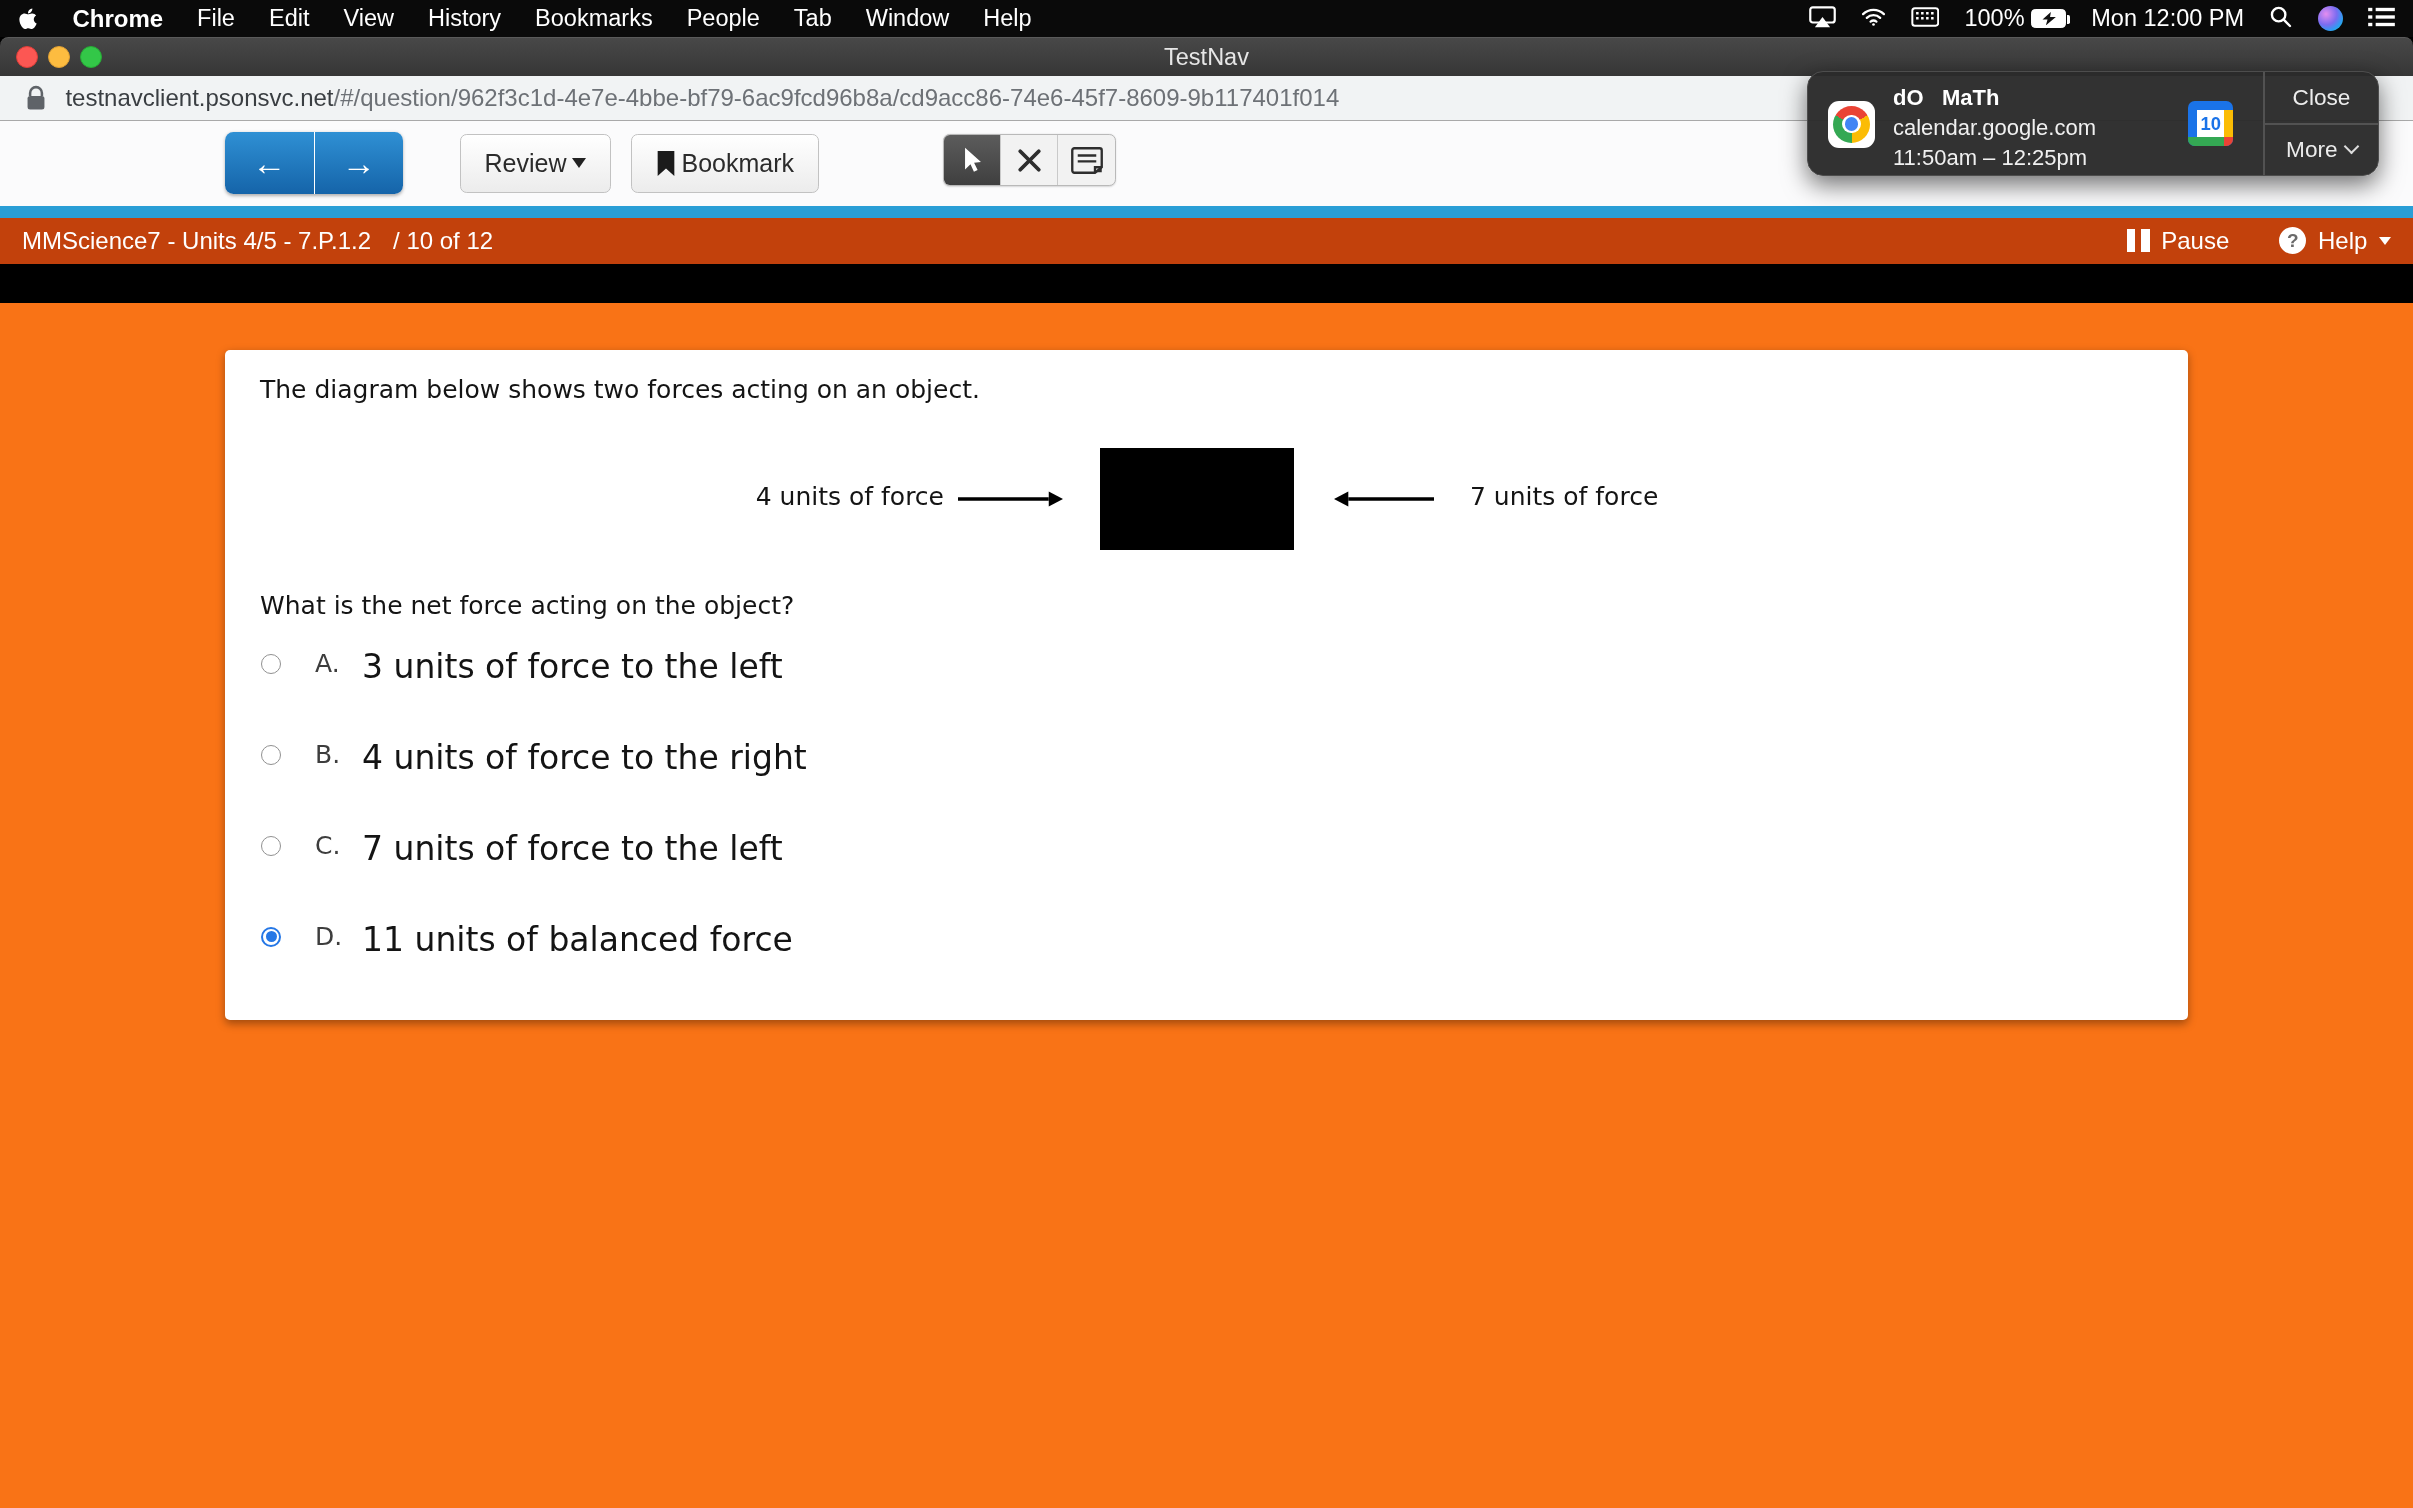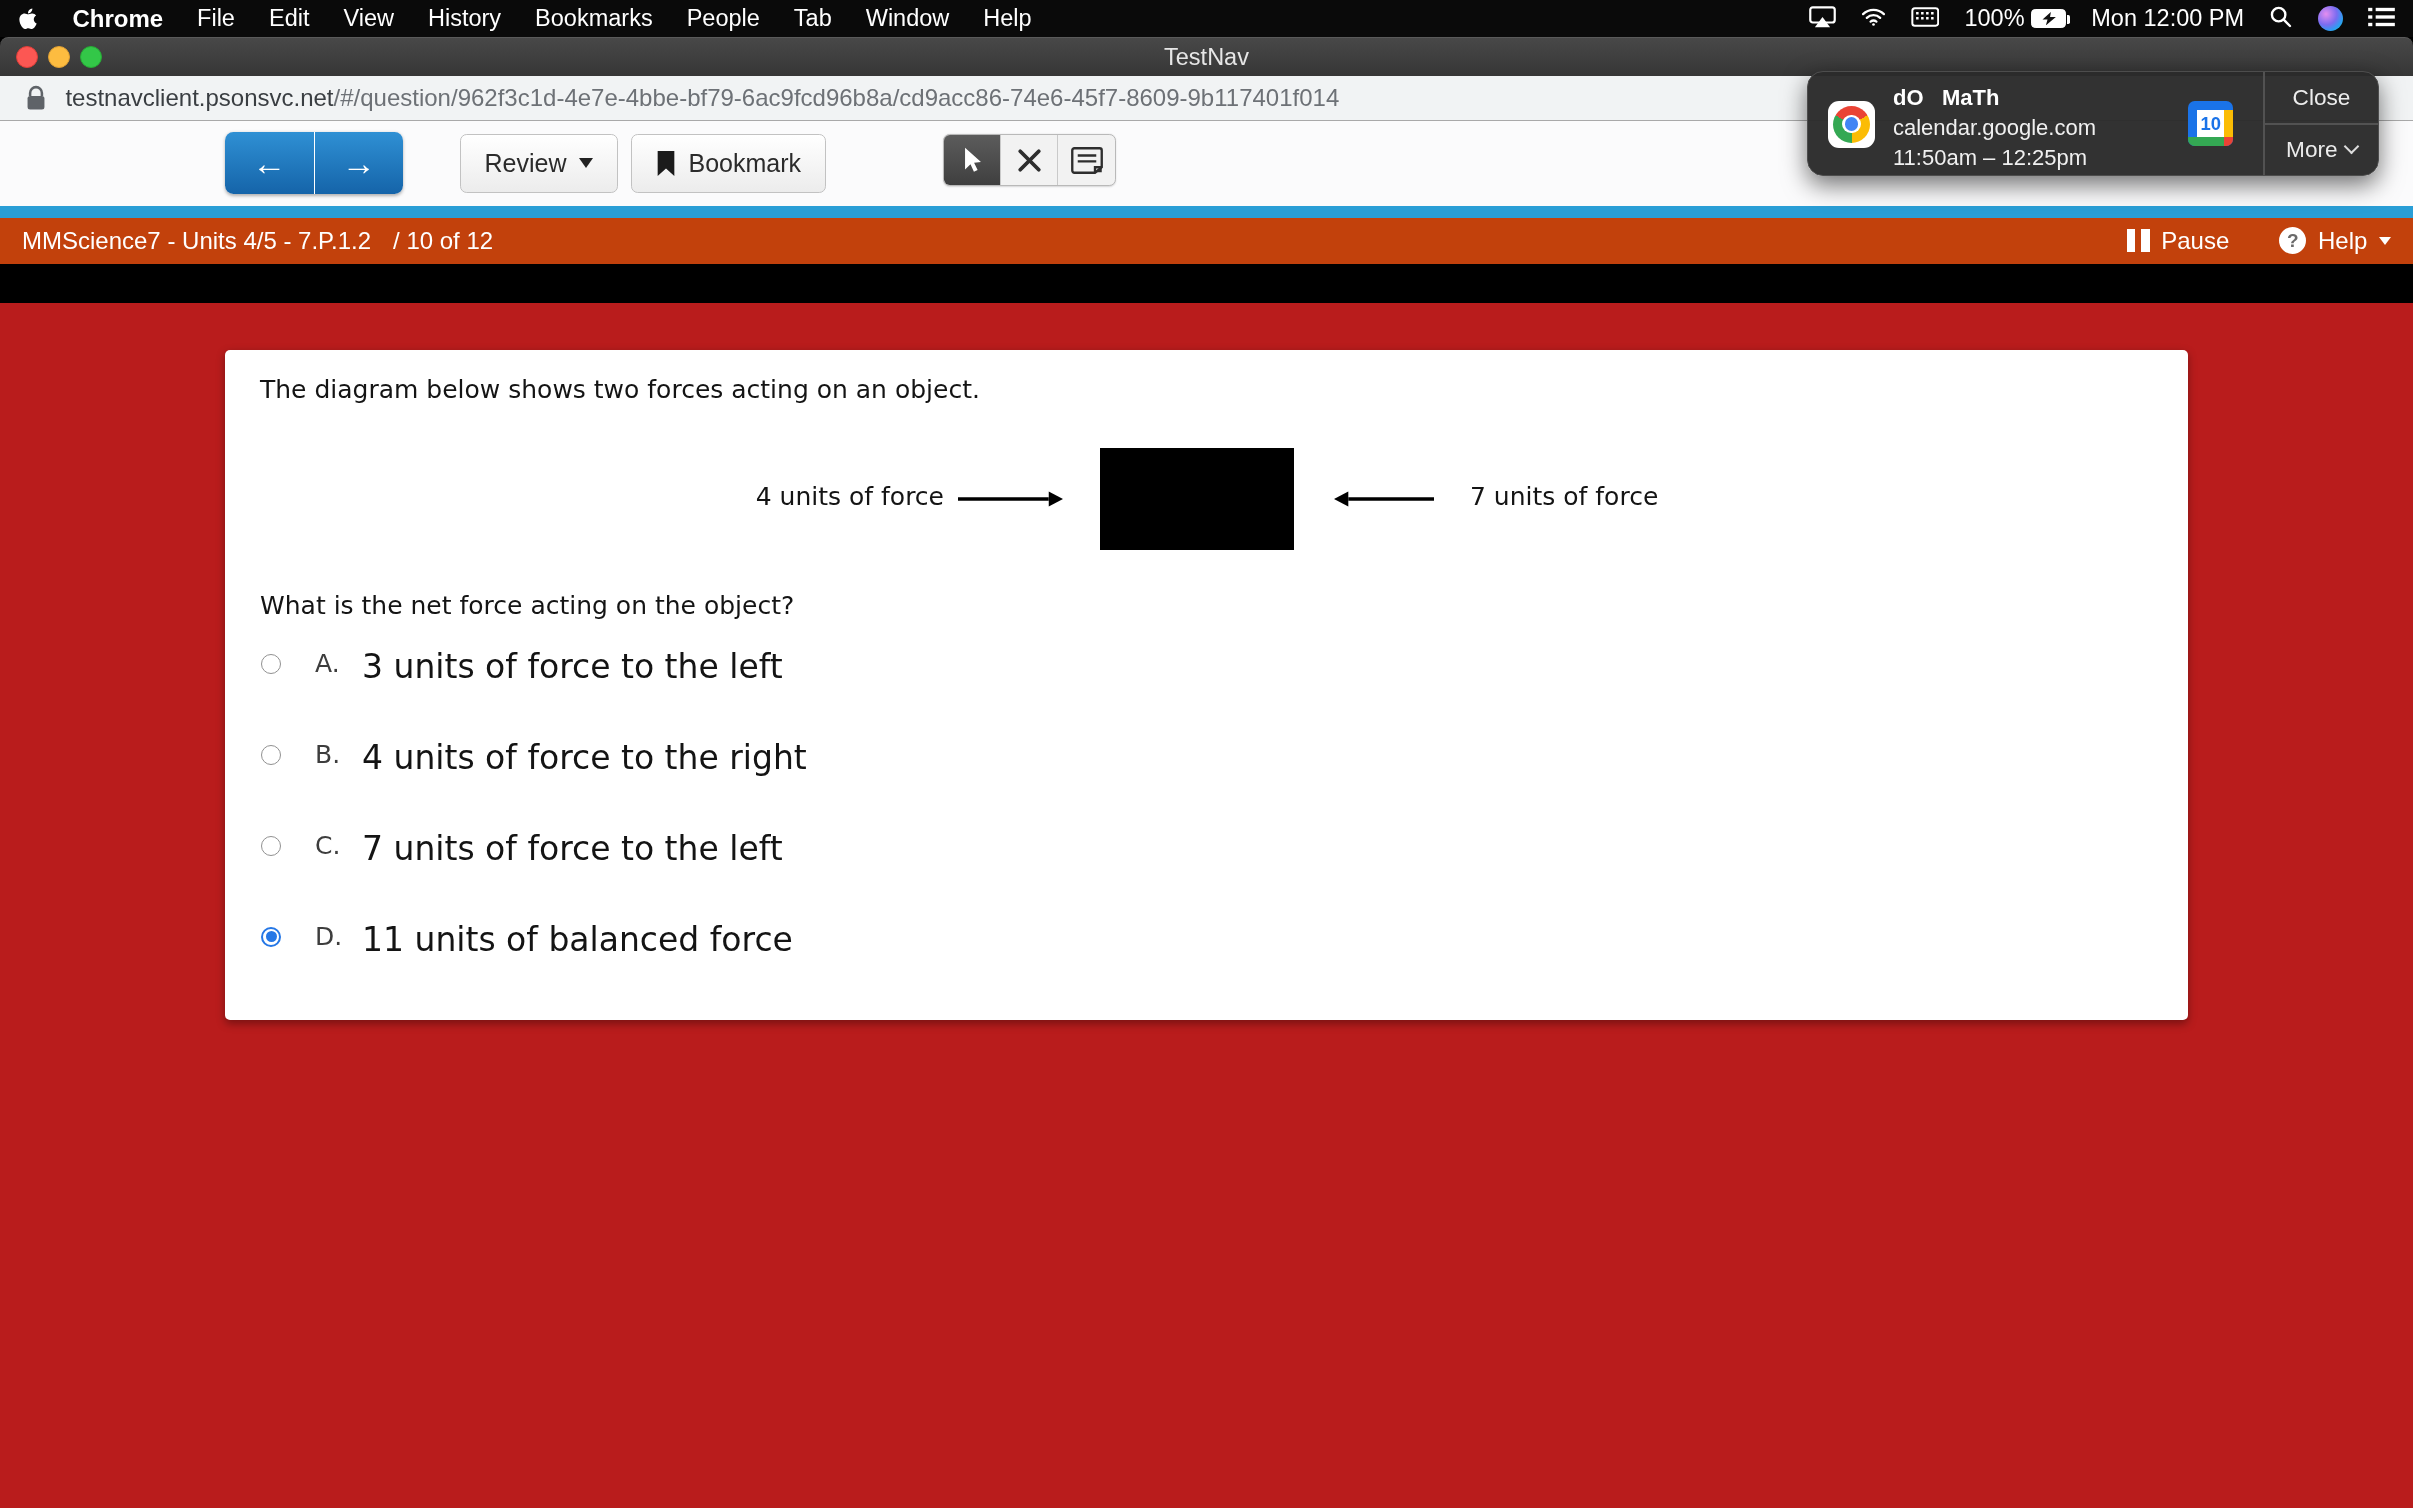--- a/index.html
+++ b/index.html
@@ -43,21 +43,21 @@
   .url-domain { color:#3a3e42; }
   .url-path { color:#6d7176; }
 
   .toolbar { position:relative; height:85px; background:#fbfbfc; }
   .navgroup { position:absolute; left:225px; top:11px; width:178px; height:62px; display:flex;
               border-radius:8.4px; overflow:hidden; box-shadow:0 1.7px 3.4px rgba(0,0,0,0.3); }
   .nav-btn { flex:1; border:none; background:linear-gradient(#2f90d4,#1564a9); color:#fff;
              font-size:34px; font-weight:bold; display:flex; align-items:center; justify-content:center; cursor:pointer; }
   .nav-btn.back { border-right:1.7px solid #fff; }
   .tbtn { position:absolute; top:12.6px; height:59px; background:linear-gradient(#ffffff,#ececec);
-          border:1.7px solid #c2c2c2; border-radius:6.7px; display:flex; align-items:center; gap:13px;
+          border:1.7px solid #c2c2c2; border-radius:6.7px; display:flex; align-items:center; gap:6px;
           padding:0 23.5px; font-size:25px; color:#2b2b2b; cursor:pointer; }
   .tbtn.review { left:460px; }
   .tbtn.bookmark { left:631px; }
   .caret-down { width:0; height:0; border-left:7.5px solid transparent; border-right:7.5px solid transparent;
                 border-top:10px solid #222; }
   .caret-down.white { border-top-color:#fff; border-left-width:6.7px; border-right-width:6.7px; border-top-width:8.4px; }
   .tools { position:absolute; left:943px; top:13.4px; height:52px; display:flex; border:1.7px solid #b9b9b9;
            border-radius:6.7px; overflow:hidden; background:#f2f2f2; box-shadow:0 0.8px 1.7px rgba(0,0,0,0.15); }
   .tool { width:57px; display:flex; align-items:center; justify-content:center; border-right:1.7px solid #c9c9c9; cursor:pointer; }
   .tool:last-child { border-right:none; }
@@ -69,21 +69,21 @@
   .tb-left { display:flex; align-items:center; }
   .tb-left .progress { margin-left:22px; }
   .tb-right { display:flex; align-items:center; gap:50px; }
   .pause, .helpb { display:flex; align-items:center; gap:11.7px; cursor:pointer; }
   .pause-bars { display:flex; gap:5.9px; }
   .pause-bars i { display:block; width:8.4px; height:23.5px; background:#fff; }
   .help-circle { width:27px; height:27px; border-radius:50%; background:#fff; color:#6a6a6a;
                  font-size:19px; font-weight:bold; display:flex; align-items:center; justify-content:center; }
 
   
-  .content { position:absolute; top:266px; left:0; width:2413px; height:1206px; background:#b91c1c;padding-left:45px; }
+  .content { position:absolute; top:266px; left:0; width:2413px; height:1206px; background:#f97316;padding-left:45px; }
   .card { position:absolute; left:225px; top:47px; width:1963px; height:670px; background:#fff;
           border-radius:5px; box-shadow:0 3.4px 8.4px rgba(0,0,0,0.35); }
   .qfont { font-family:"DejaVu Sans", sans-serif; }
   .intro { position:absolute; left:35px; top:25px; font-size:25px; color:#141414; }
   .dlabel { position:absolute; top:132px; font-size:25px; color:#141414; white-space:nowrap; }
   .dlabel.left { right:1244px; }
   .dlabel.right { left:1245px; }
   .arrow { position:absolute; top:138px; }
   .arrow.r { left:733px; }
   .arrow.l { left:1109px; }

